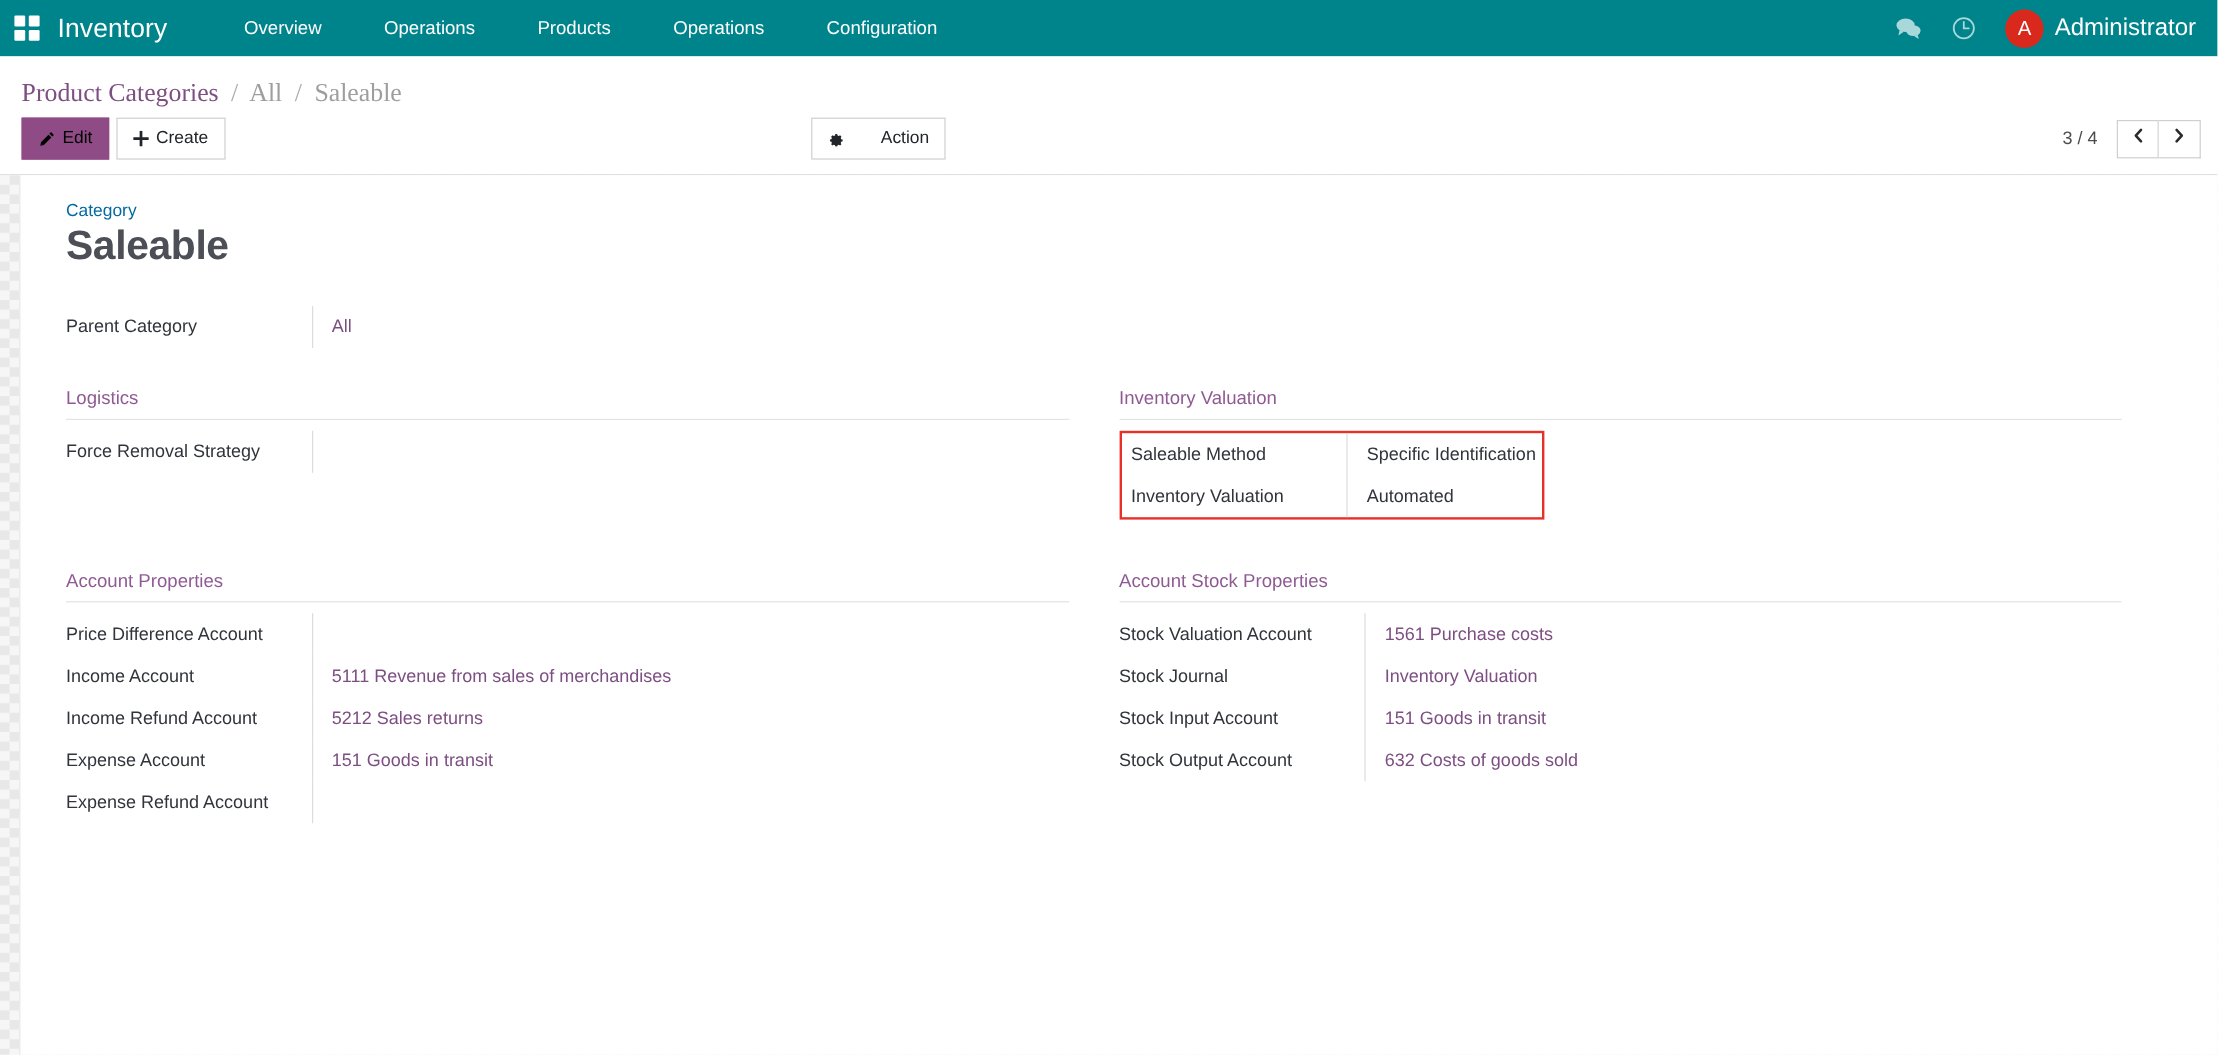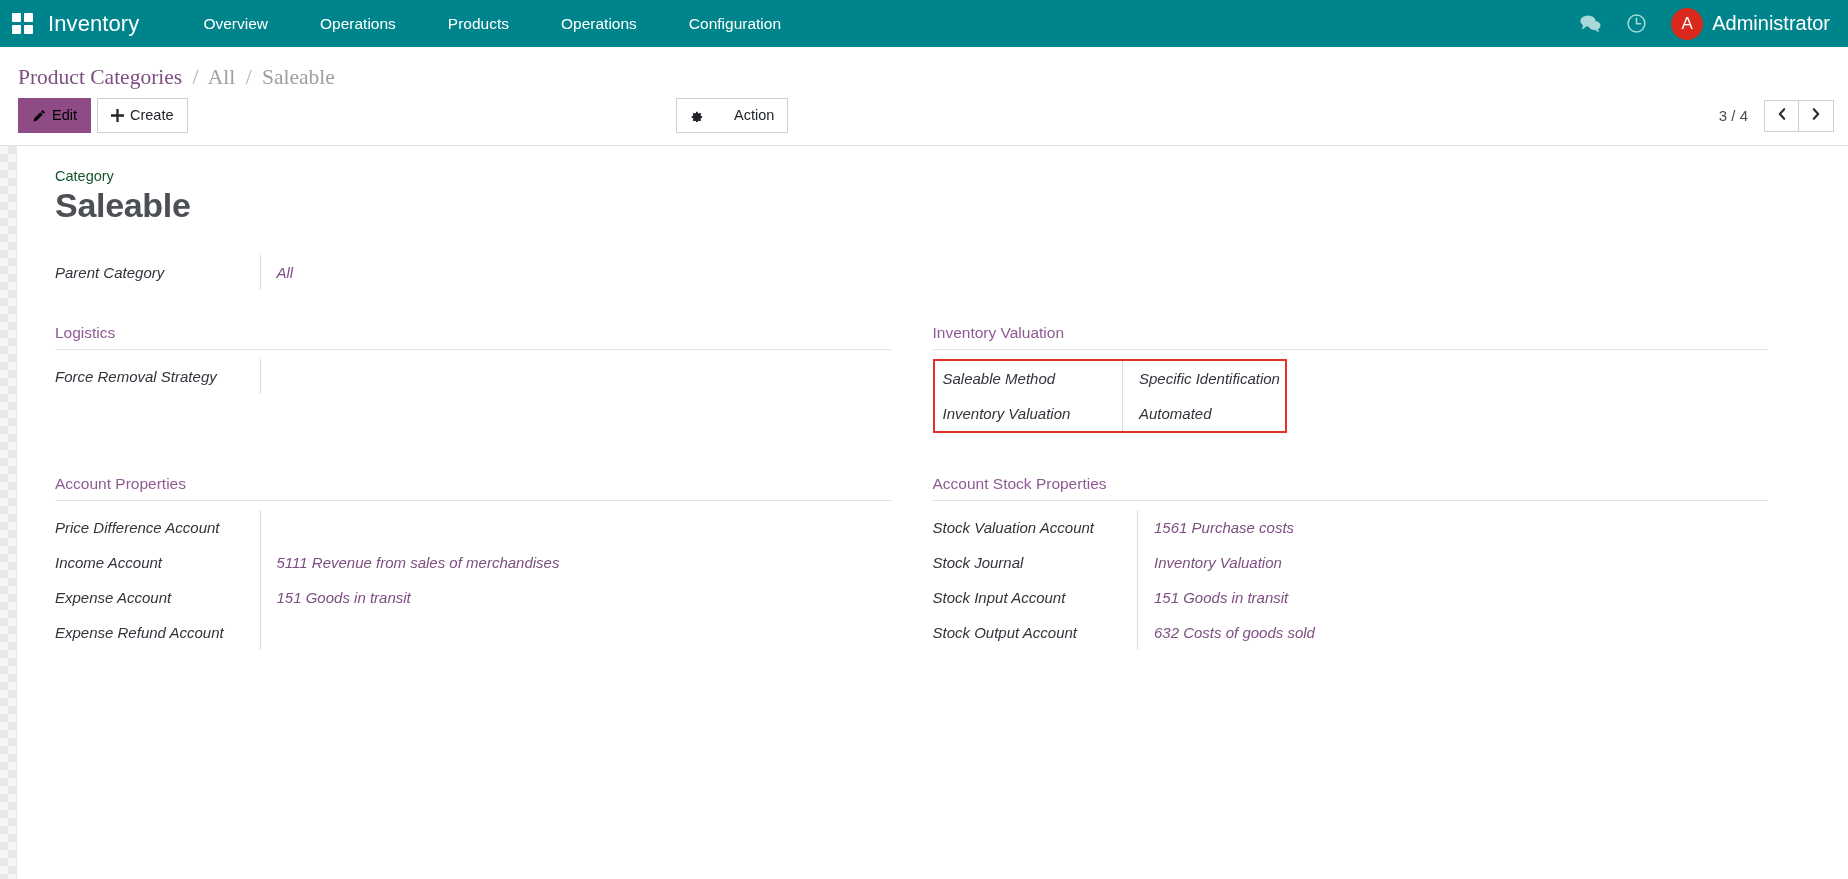--- a/index.html
+++ b/index.html
@@ -148,35 +148,35 @@
   }
   .sheet {
     background: #ffffff;
     height: 100%;
     border-left: 1px solid #e7e7e7;
     padding: 22px 38px 0 38px;
     overflow: hidden;
   }
   .field-label-top {
     font-size: 14.5px;
-    color: #14532d;
+    color: #0369a1;
     margin-bottom: 2px;
   }
   .title-name {
     font-size: 34px;
     font-weight: bold;
     color: #4c4f55;
     letter-spacing: -.3px;
     margin-bottom: 30px;
   }
 
   .row-2col { display: flex; }
   .col { width: 50%; padding-right: 42px; }
 
-  table.fields { width: 100%; border-collapse: collapse; font-style: italic; }
+  table.fields { width: 100%; border-collapse: collapse; }
   table.fields td { padding: 0; vertical-align: middle; }
   .fl {
     width: 205px;
     font-size: 15px;
     color: #31353b;
     padding: 9px 8px 9px 0 !important;
     white-space: nowrap;
   }
   .fv {
     font-size: 15px;
@@ -375,20 +375,26 @@
               <a>&nbsp;</a>
             </td>
           </tr>
           <tr>
             <td class="fl">Income Account</td>
             <td class="fv">
               <a>5111 Revenue from sales of merchandises</a>
             </td>
           </tr>
           <tr>
+            <td class="fl">Income Refund Account</td>
+            <td class="fv">
+              <a>5212 Sales returns</a>
+            </td>
+          </tr>
+          <tr>
             <td class="fl">Expense Account</td>
             <td class="fv">
               <a>151 Goods in transit</a>
             </td>
           </tr>
           <tr>
             <td class="fl">Expense Refund Account</td>
             <td class="fv">
               <a>&nbsp;</a>
             </td>

